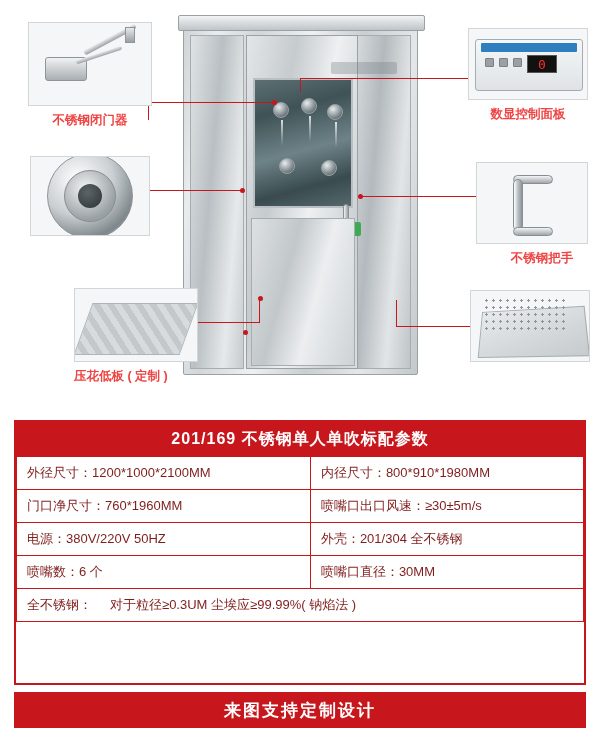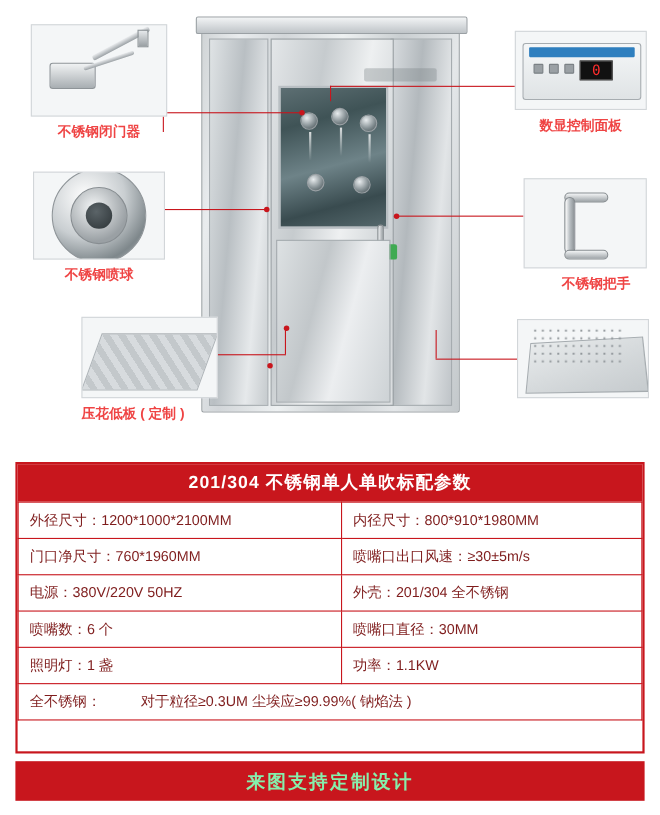--- a/index.html
+++ b/index.html
@@ -170,21 +170,21 @@
   table.spec td {
     border:1px solid #c8161d;
     height:33px;
     padding:0 10px;
     font-size:13px;
     color:#7f1d1d;
     vertical-align:middle;
   }
   .footer-bar {
     position:absolute; left:14px; top:692px; width:572px; height:36px;
-    background:#c8161d; color:#86efac;
+    background:#c8161d; color:#ffffff;
     display:flex; align-items:center; justify-content:center;
     font-size:17px; font-weight:bold; letter-spacing:2px;
   }
 </style>
 </head>
 <body>
 
 <div class="diagram">
 
   <div class="cabinet">
@@ -244,21 +244,20 @@
   </div>
 
   <div class="callout" style="left:30px; top:156px; width:120px;">
     <div class="thumb" style="width:120px; height:80px;">
       <div class="thumb-inner">
         <div class="sb-outer"></div>
         <div class="sb-mid"></div>
         <div class="sb-in"></div>
       </div>
     </div>
-    <div class="cap">不锈钢喷球</div>
   </div>
 
   <div class="callout" style="left:26px; top:288px; width:128px;padding-left:48px;">
     <div class="thumb" style="width:124px; height:74px;">
       <div class="thumb-inner">
           <div class="fp"></div>
         </div>
     </div>
     <div class="cap">压花低板 ( 定制 )</div>
   </div>
@@ -293,21 +292,21 @@
       <div class="thumb-inner">
         <div class="df"></div>
         <div class="df-holes"></div>
       </div>
     </div>
   </div>
 
 </div>
 
 <div class="spec-wrap">
-  <div class="spec-title">201/304 不锈钢单人单吹标配参数</div>
+  <div class="spec-title">201/169 不锈钢单人单吹标配参数</div>
   <table class="spec">
     <tbody>
         <tr>
       <td>
         <span>外径尺寸：</span><span>1200*1000*2100MM</span>
       </td>
       <td>
         <span>内径尺寸：</span><span>800*910*1980MM</span>
       </td>
     </tr>
@@ -329,29 +328,21 @@
     </tr>
     <tr>
       <td>
         <span>喷嘴数：</span><span>6 个</span>
       </td>
       <td>
         <span>喷嘴口直径：</span><span>30MM</span>
       </td>
     </tr>
     <tr>
-      <td>
-        <span>照明灯：</span><span>1 盏</span>
-      </td>
-      <td>
-        <span>功率：</span><span>1.1KW</span>
-      </td>
-    </tr>
-    <tr>
       <td colspan="2">
-        <span>全不锈钢：</span><span style="margin-left:36px">对于粒径≥0.3UM 尘埃应≥99.99%( 钠焰法 )</span>
+        <span>全不锈钢：</span><span style="margin-left:18px">对于粒径≥0.3UM 尘埃应≥99.99%( 钠焰法 )</span>
       </td>
     </tr>
   </tbody>
     </table>
 </div>
 
 <div class="footer-bar">来图支持定制设计</div>
 
 </body></html>

